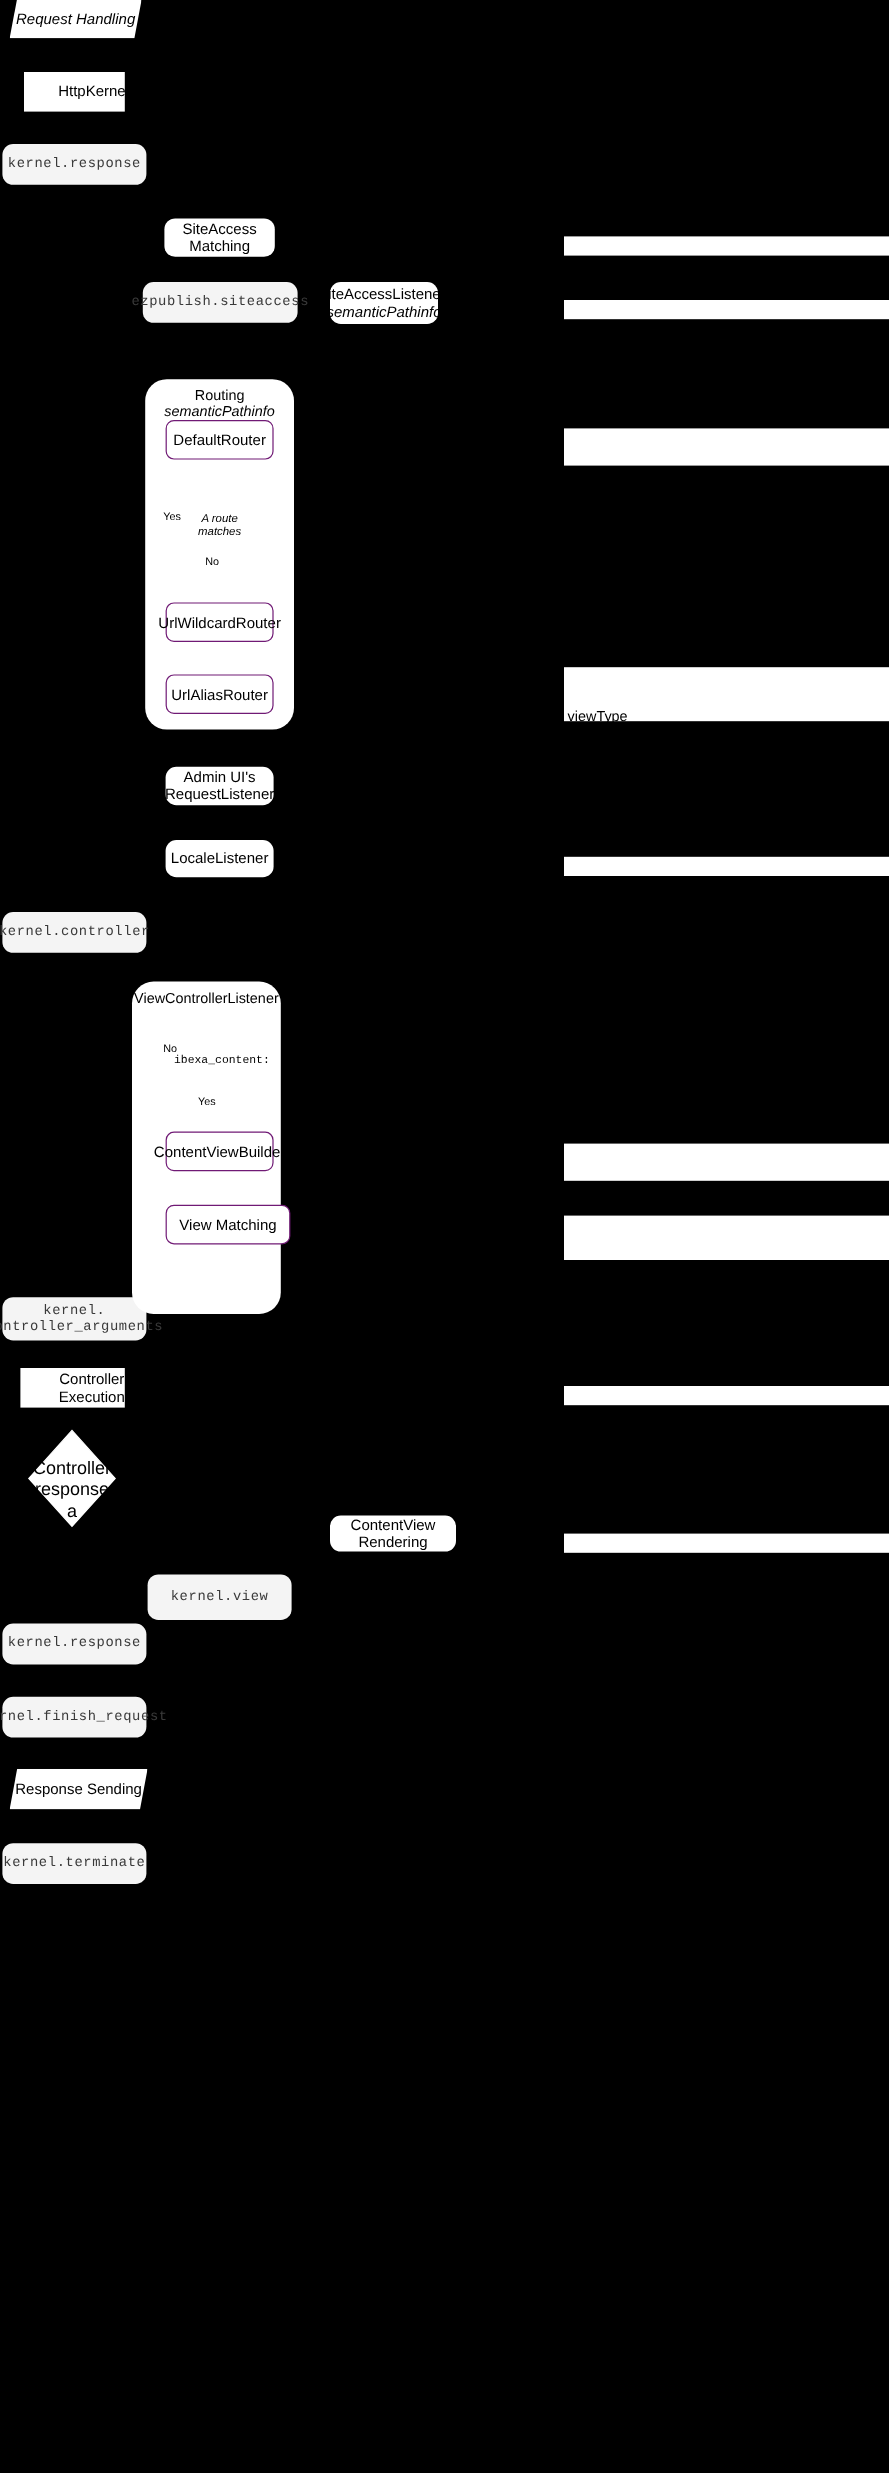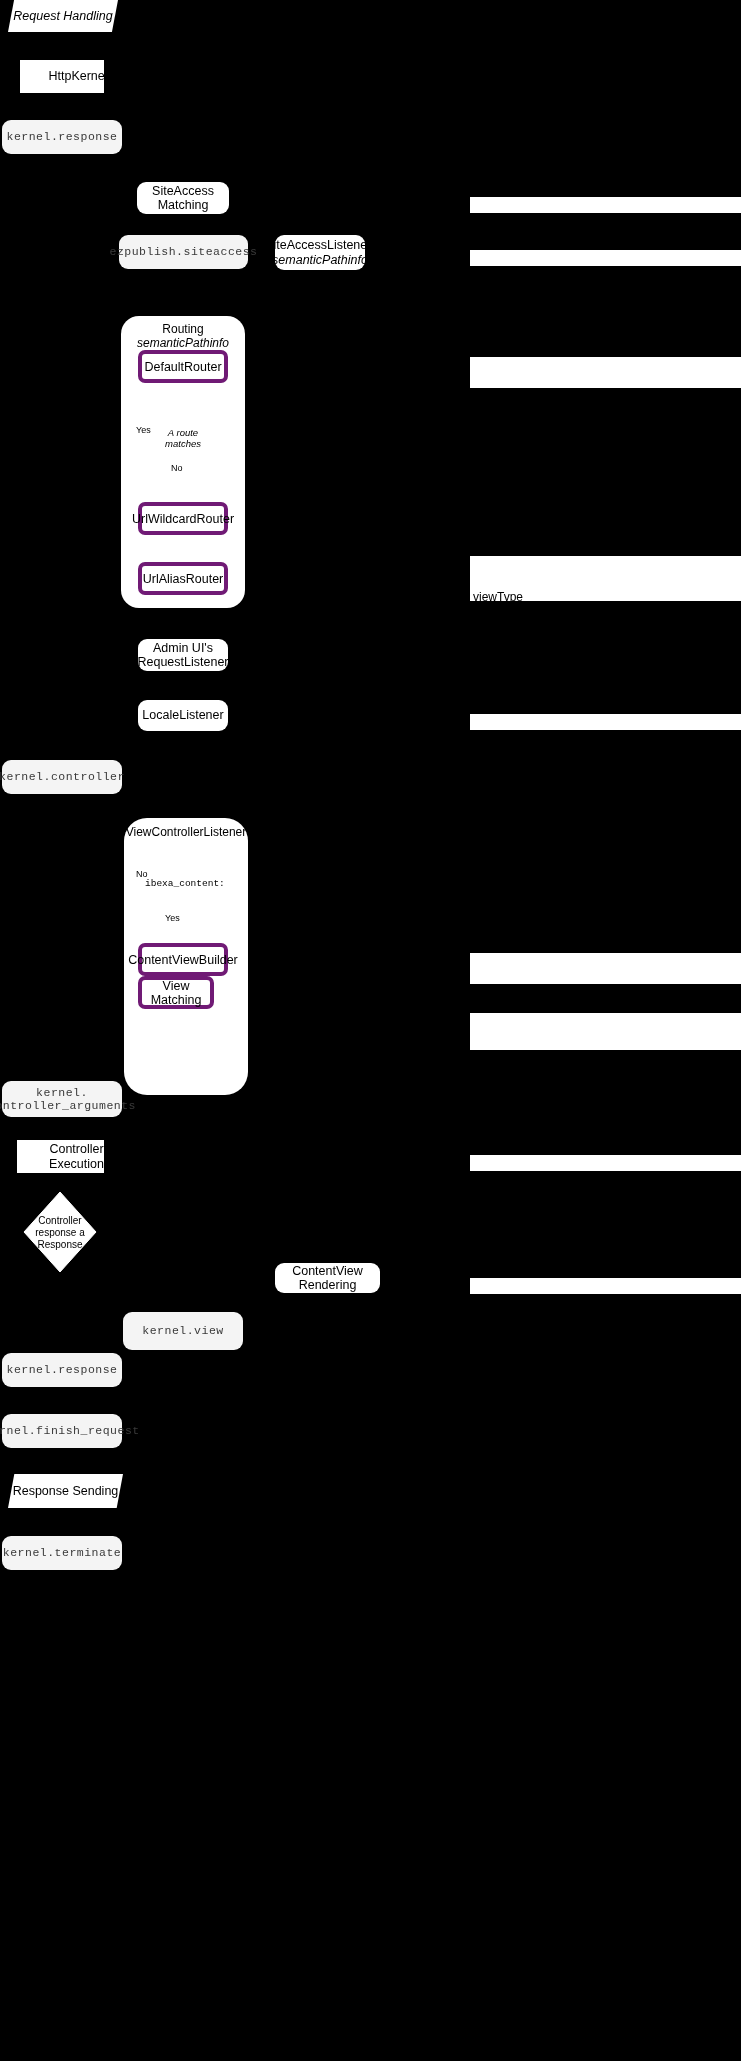--- a/index.html
+++ b/index.html
@@ -29,21 +29,21 @@
         box-sizing:border-box;padding:1px 2px 1px 3px;line-height:1.35;
         text-align:left;white-space:pre;}
 
   
   .group{position:absolute;background:#ffffff;border-radius:18px;box-sizing:border-box;}
   .group-title{position:absolute;width:100%;text-align:center;color:#000;
                font-size:12px;line-height:1.2;}
 
   
   .inner{position:absolute;box-sizing:border-box;background:#fff;color:#000;
-         border:4px solid #701a75;border-radius:7px;display:flex;align-items:center;
+         border:1px solid #701a75;border-radius:7px;display:flex;align-items:center;
          justify-content:center;text-align:center;font-size:12.5px;}
 
   
   .svglayer{position:absolute;left:0;top:0;width:741px;height:2061px;
             pointer-events:none;}
   .dlabel{position:absolute;color:#000;text-align:center;}
 
   .ital{font-style:italic;}
   .mono{font-family:"Liberation Mono", monospace;}
 </style>
@@ -178,45 +178,45 @@
   </div>
 
   <div class="inner" style="left:138px;top:502px;width:90px;height:33px;">
     <span>UrlWildcardRouter</span>
   </div>
 
   <div class="inner" style="left:138px;top:562px;width:90px;height:33px;">
     <span>UrlAliasRouter</span>
   </div>
 
-  <div class="group" style="left:124px;top:818px;width:124px;height:277px;border-radius:23px;">
+  <div class="group" style="left:110px;top:818px;width:124px;height:277px;">
     <div class="group-title" style="top:7px;">
       <span>ViewControllerListener</span>
     </div>
   </div>
 
   <div class="dlabel mono" style="left:145px;top:878px;width:76px;font-size:9.5px;">
     <span>ibexa_content:</span>
   </div>
   <div class="dlabel" style="left:136px;top:869px;font-size:9px;">
     <span>No</span>
   </div>
   <div class="dlabel" style="left:165px;top:913px;font-size:9px;">
     <span>Yes</span>
   </div>
 
   <div class="inner" style="left:138px;top:943px;width:90px;height:33px;">
     <span>ContentViewBuilder</span>
   </div>
 
-  <div class="inner" style="left:138px;top:976px;width:76px;height:33px;">
+  <div class="inner" style="left:138px;top:1004px;width:104px;height:33px;">
     <span>View Matching</span>
   </div>
 
-  <div class="dlabel" style="left:26px;top:1215px;width:68px;font-size:10px;line-height:1.2;color:#000;">
+  <div class="dlabel" style="left:26px;top:1215px;width:68px;font-size:15px;line-height:1.2;color:#000;">
     <span>Controller</span><br>
     <span>response a</span><br>
     <span>Response</span>
   </div>
 
   <div class="attr" style="left:470px;top:197px;width:280px;height:16px;">
     <span>siteaccess</span>
   </div>
 
   <div class="attr" style="left:470px;top:250px;width:280px;height:16px;">

